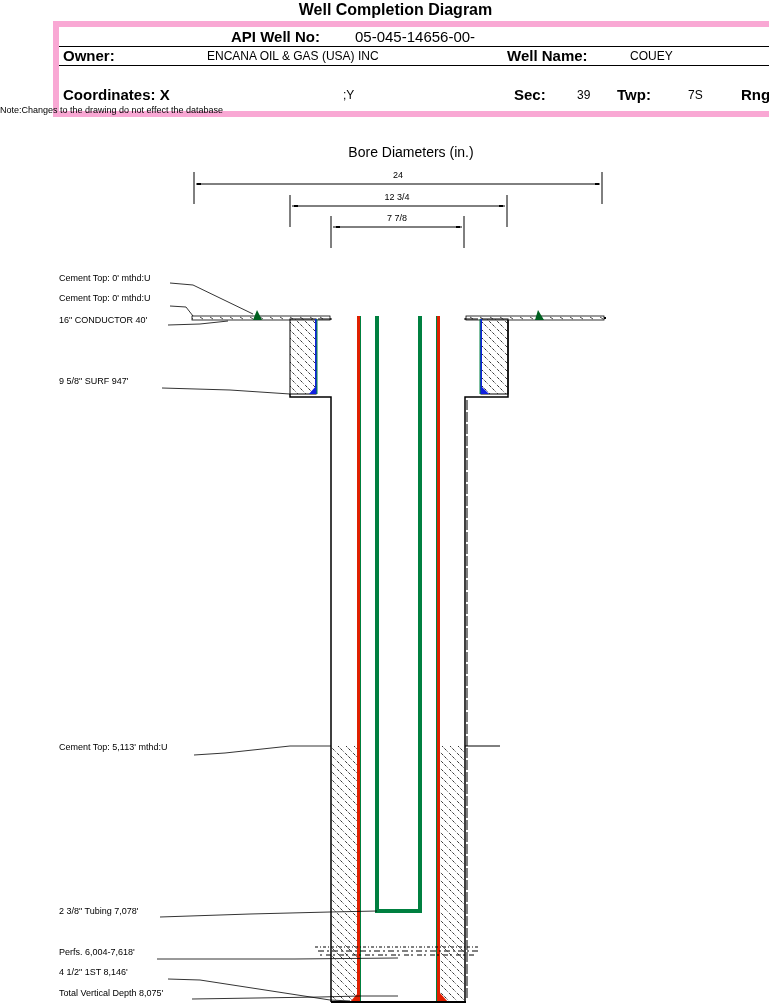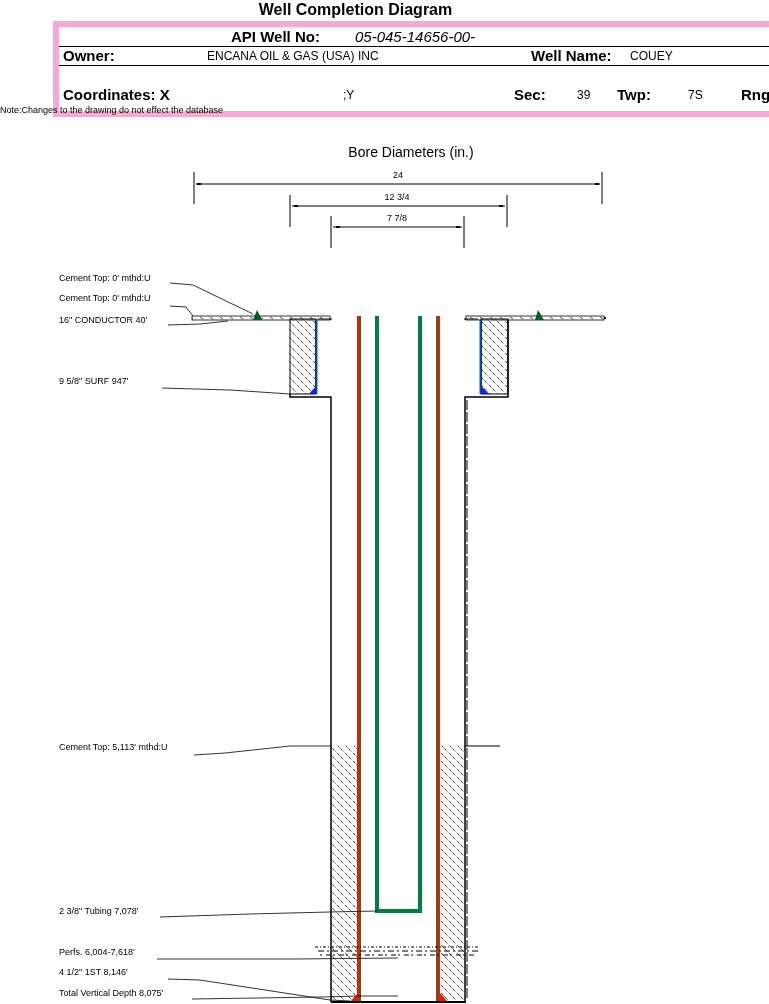--- a/index.html
+++ b/index.html
@@ -1,41 +1,41 @@
 <!DOCTYPE html>
 <html><head>
 <meta charset="utf-8">
 <style>
   html,body{margin:0;padding:0;background:#fff;}
   body{width:769px;height:1004px;position:relative;overflow:hidden;font-family:"Liberation Sans",sans-serif;color:#000;}
-  .title{position:absolute;left:0;top:1px;width:711px;text-align:center;font-weight:bold;font-size:16px;}
+  .title{position:absolute;left:0;top:1px;width:711px;text-align:center;font-weight:bold;font-size:16px;padding-left:40px;}
   .hdr{position:absolute;left:5px;top:21px;width:762px;height:96px;border:6px solid #f9a8d4;box-sizing:border-box;margin-left:48px;}
   .row{position:absolute;left:0;width:100%;border-bottom:1px solid #000;height:19px;}
   .row:last-child{border-bottom:none;text-align:center;}
   .lbl{position:absolute;font-weight:bold;font-size:15px;top:1px;}
   .val{position:absolute;font-size:12px;top:3px;}
-  .val.big{font-size:15px;top:1px;font-style:italic;}
+  .val.big{font-size:15px;top:1px;}
   .note{position:absolute;left:0;top:105px;width:769px;text-align:left;font-size:9px;}
   svg{position:absolute;left:0;top:0;}
   .dlab{font-family:"Liberation Sans",sans-serif;font-size:9px;}
 </style>
 </head>
 <body>
 
 <div class="title">Well Completion Diagram</div>
 
 <div class="hdr">
   <div class="row" style="top:0">
     <span class="lbl" style="left:172px">API Well No:</span>
     <span class="val big" style="left:296px">05-045-14656-00-</span>
   </div>
   <div class="row" style="top:19px">
     <span class="lbl" style="left:4px">Owner:</span>
     <span class="val" style="left:148px">ENCANA OIL &amp; GAS (USA) INC</span>
-    <span class="lbl" style="left:472px">Well Name:</span>
+    <span class="lbl" style="left:448px">Well Name:</span>
     <span class="val" style="left:571px">COUEY</span>
   </div>
   <div class="row" style="top:58px">
     <span class="lbl" style="left:4px">Coordinates: X</span>
     <span class="val" style="left:284px">;Y</span>
     <span class="lbl" style="left:455px">Sec:</span>
     <span class="val" style="left:518px">39</span>
     <span class="lbl" style="left:558px">Twp:</span>
     <span class="val" style="left:629px">7S</span>
     <span class="lbl" style="left:682px">Rng:</span>

